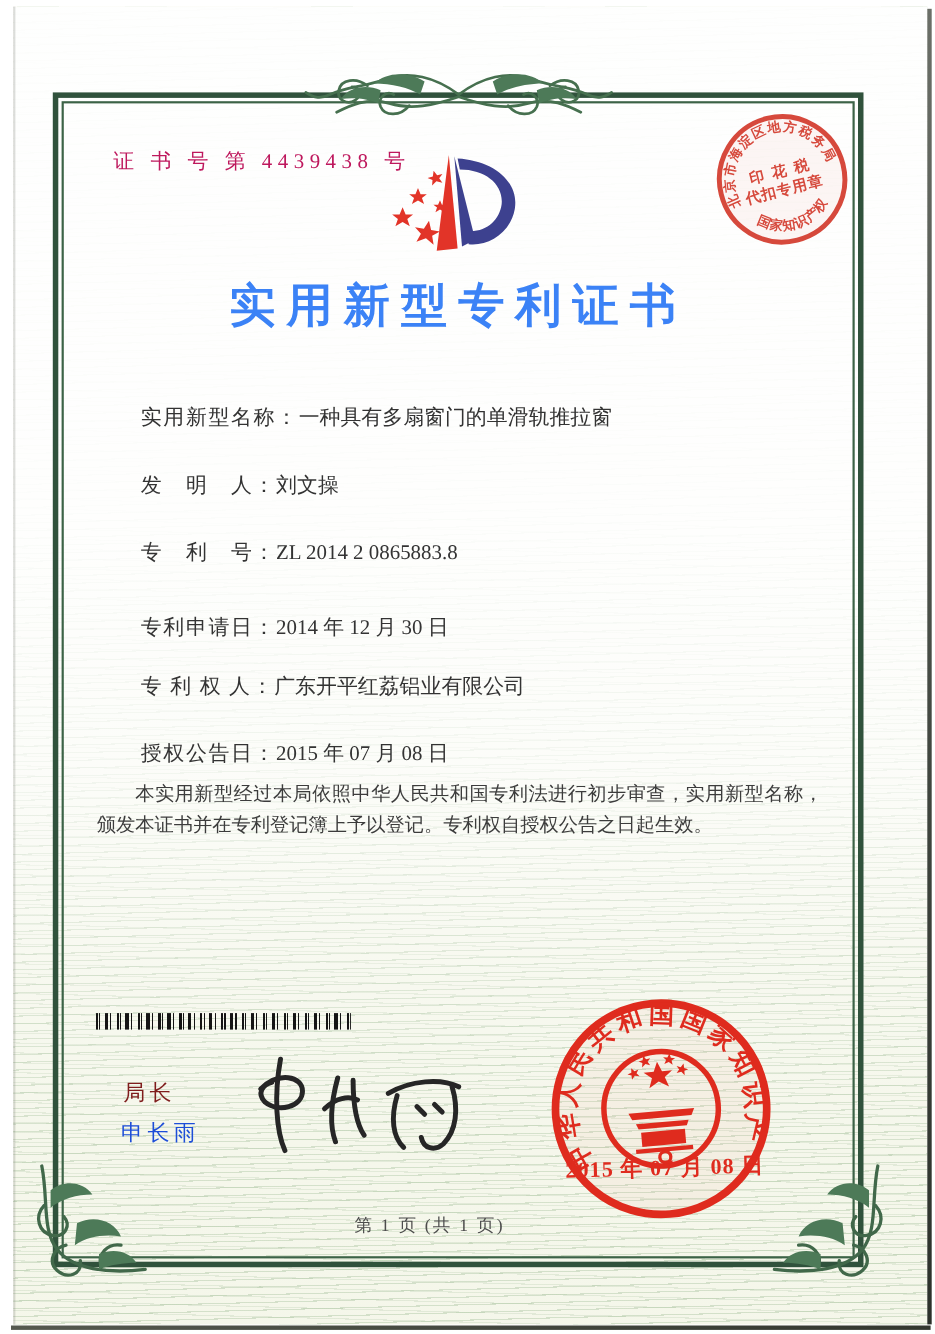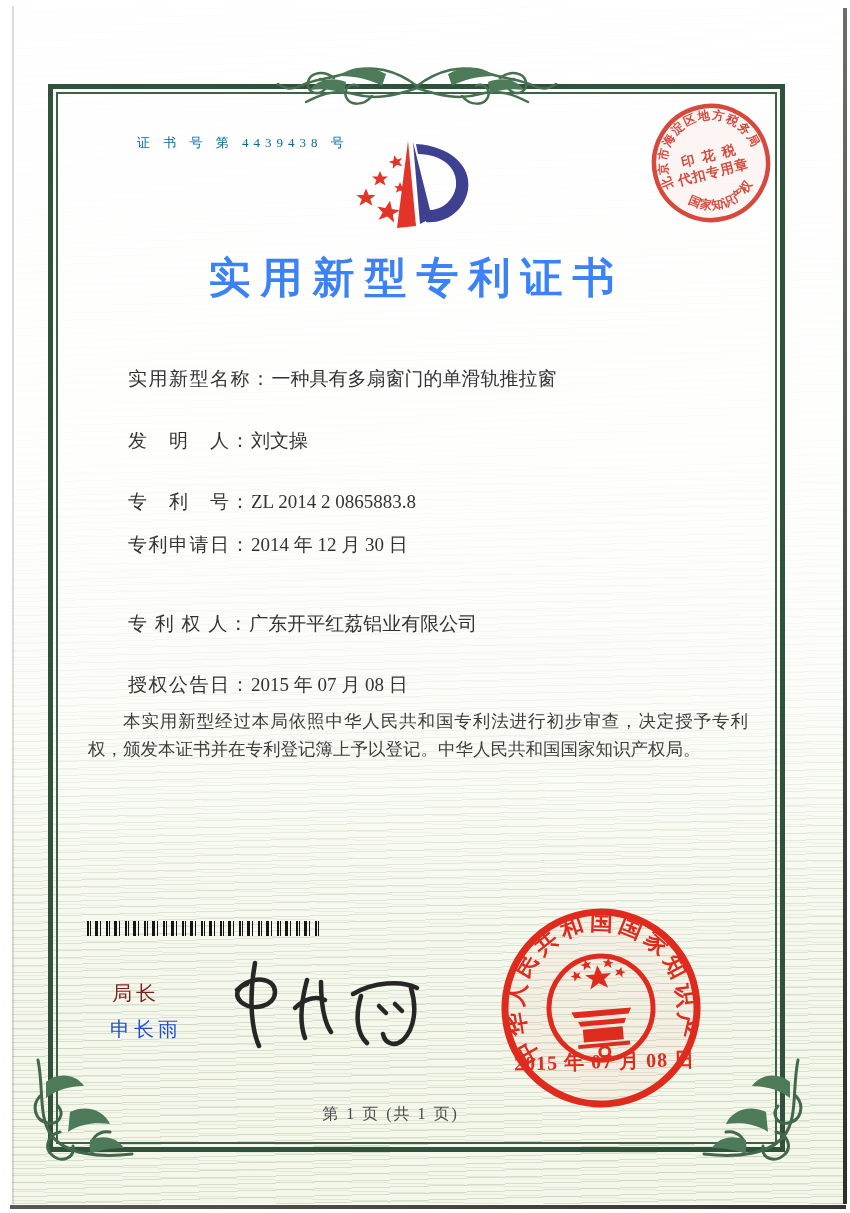--- a/index.html
+++ b/index.html
@@ -43,34 +43,34 @@
   }
 
   .ornament{position:absolute;pointer-events:none;}
   .orn-top{left:276px;top:52px;width:282px;height:64px;}
   .orn-bl{left:28px;top:1056px;width:108px;height:108px;}
   .orn-br{left:700px;top:1056px;width:108px;height:108px;transform:scaleX(-1);}
 
   
   .cert-no{
     position:absolute;left:103px;top:134px;
-    font-size:13px;letter-spacing:5px;color:#0369a1;margin-left:34px;
+    font-size:19px;letter-spacing:5px;color:#be185d;
   }
   .logo{position:absolute;left:350px;top:136px;width:132px;height:110px;}
   .title{
     position:absolute;left:48px;top:250px;width:737px;
     text-align:center;font-size:42px;font-weight:bold;
     letter-spacing:10px;color:#3b82f6;
   }
   .field{
     position:absolute;left:103px;width:620px;
     font-size:19px;color:#333;white-space:nowrap;
   }
   .field .lbl{letter-spacing:1.5px;margin-left:25px;}
-  .f0{top:366px}.f1{top:428px}.f2{top:489px}.f3{top:532px}.f4{top:611px}.f5{top:672px}
+  .f0{top:366px}.f1{top:428px}.f2{top:489px}.f3{top:557px}.f4{top:611px}.f5{top:672px}
   .bodytext{
     position:absolute;left:88px;top:708px;width:660px;
     font-size:17.5px;line-height:27.6px;color:#3c3c3c;text-align:justify;
   }
   .bodytext p{margin:0;text-indent:2em;}
 
   .barcode{
     position:absolute;left:87px;top:921px;width:232px;height:15px;
     background:
       repeating-linear-gradient(90deg,
@@ -172,21 +172,21 @@
 <div class="title">实用新型专利证书</div>
 
 <div class="field f0"><span class="lbl">实用新型名称：</span><span class="val">一种具有多扇窗门的单滑轨推拉窗</span></div>
 <div class="field f1"><span class="lbl">发　明　人：</span><span class="val">刘文操</span></div>
 <div class="field f2"><span class="lbl">专　利　号：</span><span class="val">ZL 2014 2 0865883.8</span></div>
 <div class="field f3"><span class="lbl">专利申请日：</span><span class="val">2014 年 12 月 30 日</span></div>
 <div class="field f4"><span class="lbl">专 利 权 人：</span><span class="val">广东开平红荔铝业有限公司</span></div>
 <div class="field f5"><span class="lbl">授权公告日：</span><span class="val">2015 年 07 月 08 日</span></div>
 
 <div class="bodytext">
-  <p>本实用新型经过本局依照中华人民共和国专利法进行初步审查，决定授予专利权，颁发本证书并在专利登记簿上予以登记。中华人民共和国国家知识产权局。</p>
+  <p>本实用新型经过本局依照中华人民共和国专利法进行初步审查，实用新型名称，颁发本证书并在专利登记簿上予以登记。专利权自授权公告之日起生效。</p>
 </div>
 
 <div class="barcode"></div>
 
 <div class="director-title">局长</div>
 <div class="director-name">申长雨</div>
 
 <svg class="signature" viewBox="0 0 215 112">
   <g stroke="#262626" fill="none" stroke-width="4.5" stroke-linecap="round" stroke-linejoin="round">
     <path d="M30,15 C24,48 26,80 34,98"></path>

